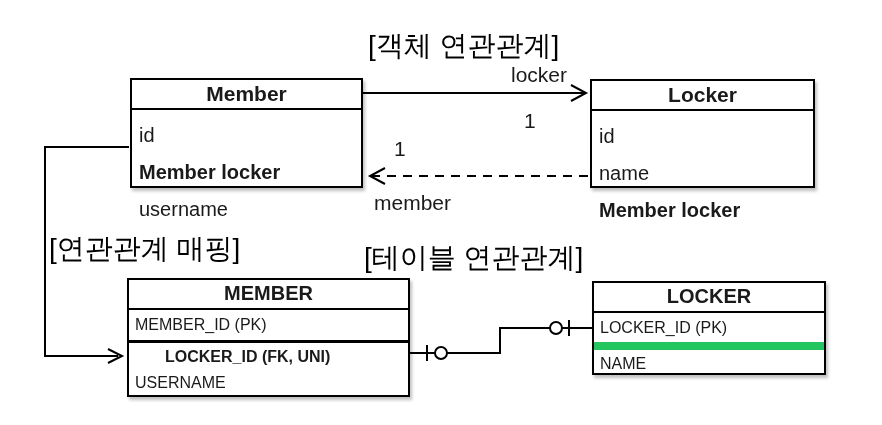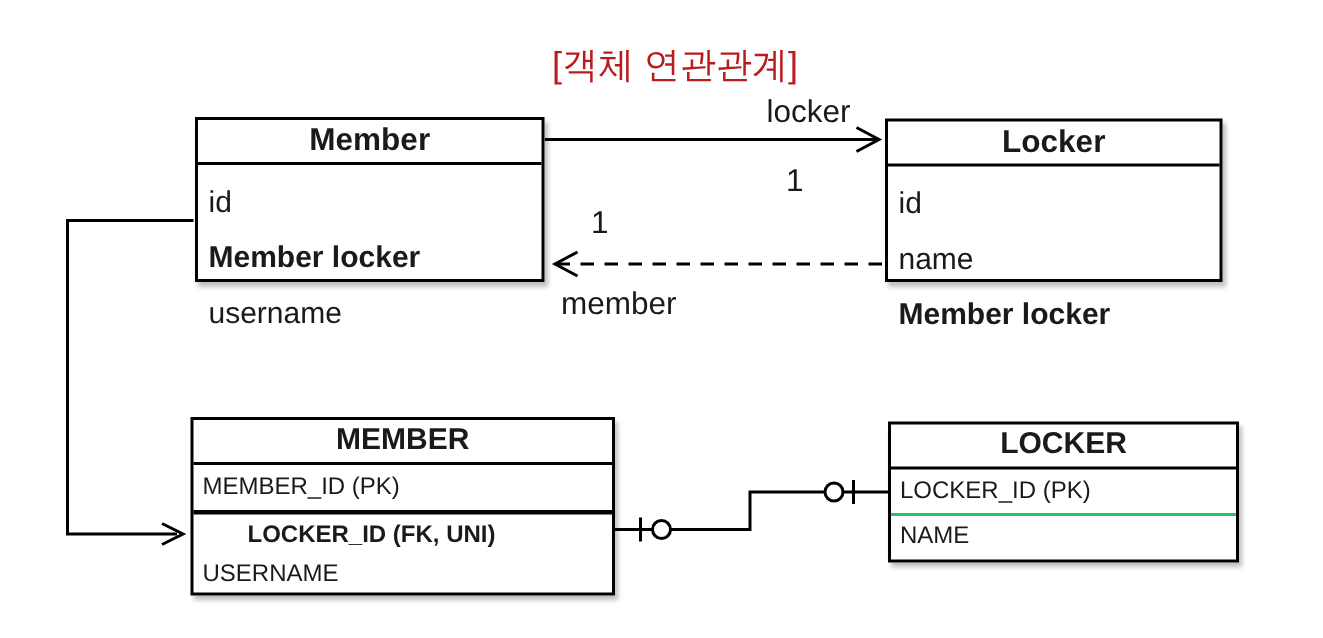--- a/index.html
+++ b/index.html
@@ -7,22 +7,22 @@
     position: relative;
     width: 882px;
     height: 425px;
     background: #ffffff;
     font-family: "Liberation Sans", sans-serif;
     color: #1a1a1a;
     overflow: hidden;
   }
   .klabel {
     position: absolute;
-    font-size: 24px;
-    color: #b91c1c;
+    font-size: 28px;
+    color: #000000;
     white-space: nowrap;
     letter-spacing: 0px;
   }
   .box {
     position: absolute;
     background: #ffffff;
     border: 2px solid #000000;
     box-shadow: 2px 3px 3px rgba(0,0,0,0.25);
     box-sizing: border-box;
   }
@@ -40,21 +40,21 @@
   }
   .field { line-height: 26px; white-space: nowrap; margin-top: 11px; }
   .bold { font-weight: bold; }
   .trow {
     font-size: 16px;
     line-height: 28px;
     padding: 0 6px;
     white-space: nowrap;
     overflow: hidden;
   }
-  .sep2 { border-bottom: 2px solid #22c55e; }
+  .sep2 { border-bottom: 8px solid #22c55e; }
   .sep3 { border-bottom: 3px solid #000000; }
   .edge-label {
     position: absolute;
     font-size: 21px;
     color: #1a1a1a;
     white-space: nowrap;
   }
   svg.overlay {
     position: absolute;
     left: 0; top: 0;
@@ -87,20 +87,22 @@
     <g stroke="#000000" stroke-width="2" fill="none">
       <polyline points="410,353 500,353 500,328 592,328"></polyline>
       <line x1="427" y1="345" x2="427" y2="361"></line>
       <circle cx="441" cy="353" r="6" fill="#ffffff"></circle>
       <circle cx="556" cy="328" r="6" fill="#ffffff"></circle>
       <line x1="569" y1="320" x2="569" y2="336"></line>
     </g>
   </svg>
 
   <div class="klabel" style="left:368px; top:27px;">[객체 연관관계]</div>
+  <div class="klabel" style="left:49px; top:230px;">[연관관계 매핑]</div>
+  <div class="klabel" style="left:364px; top:239px;">[테이블 연관관계]</div>
 
   <div class="box" style="left:130px; top:78px; width:233px; height:110px;">
     <div class="box-title">Member</div>
     <div class="fields">
       <div class="field">id</div>
       <div class="field bold">Member locker</div>
       <div class="field">username</div>
     </div>
   </div>
 

